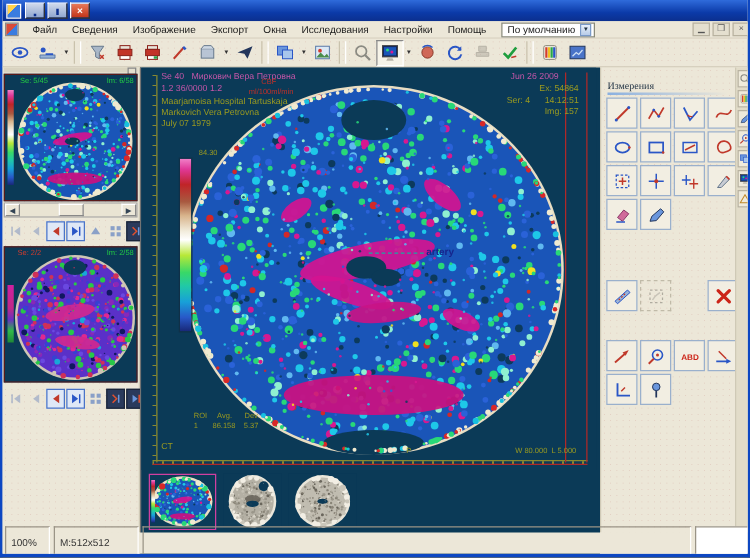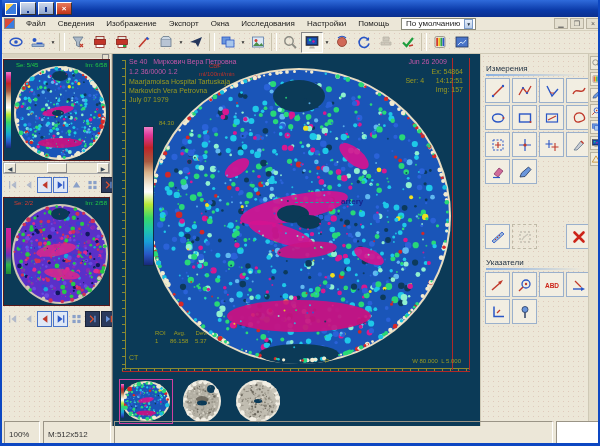--- a/index.html
+++ b/index.html
@@ -81,21 +81,21 @@
   .redline-h{position:absolute;left:9px;width:348px;height:1px;background:#b02828;}
   .colorbar{position:absolute;left:30px;top:72px;width:11px;height:140px;border:1px solid #103048;}
   .filmstrip{position:absolute;left:0;top:322px;width:364px;height:50px;}
   .thumb{position:absolute;top:3px;background:#0b3a57;}
   .annot-line{position:absolute;border-top:1px dashed #1ba8a0;width:44px;}
   
   .rightpanel{position:absolute;left:478px;top:54px;width:122px;height:372px;
     background:#ece7d8;background-image:radial-gradient(#e0c9bc 18%,transparent 19%);background-size:5px 5px;
     border-left:1px solid #cfc9b6;}
   .rp-close{position:absolute;right:3px;top:1px;width:9px;height:9px;font-size:7px;color:#222;display:flex;align-items:center;justify-content:center;}
-  .rp-title{position:absolute;left:5px;font-size:8px;color:#234;white-space:nowrap;}
+  .rp-title{position:absolute;left:5px;font-size:8px;color:#234;white-space:nowrap;font-family:Liberation Serif, serif;}
   .rp-title::after{content:"";display:block;height:2px;width:96px;background:linear-gradient(to right,#8ab0e0,#ece7d8);margin-top:1px;}
   .toolgrid{position:absolute;left:4px;display:grid;grid-template-columns:repeat(4,25px);gap:2px;}
   .tool{width:25px;height:25px;border:1px solid #9ab0cc;background:#f2eee2;display:flex;align-items:center;justify-content:center;padding:0;}
   .tool.ghost{border:1px dashed #c0baa8;background:transparent;}
   .tool.blank{visibility:hidden;}
   .rstrip{position:absolute;right:0;top:0;width:14px;height:372px;background:#e2dcc9;border-left:1px solid #cfc9b6;}
   .rsbtn{width:12px;height:14px;margin:2px 0 0 1px;border:1px solid #b8b2a0;background:#efeadb;display:flex;align-items:center;justify-content:center;padding:0;}
   
   .statusbar{position:absolute;left:0;top:426px;width:600px;height:17px;background:#ece7d8;display:flex;align-items:center;gap:3px;padding:0 2px;}
   .seg{height:28px;border:1px solid #9a9486;border-bottom-color:#fff;border-right-color:#fff;
@@ -3398,21 +3398,20 @@
             <path d="M5 11c2-4 4-4 6-6" stroke="#c8c4b8" stroke-width="1.2" fill="none"></path>
           </svg>
         </button>
         <button class="tool blank"></button>
         <button class="tool">
           <svg width="16" height="16" viewBox="0 0 16 16">
             <path d="M3.5 3.5l9 9M12.5 3.5l-9 9" stroke="#cc2418" stroke-width="2.6" stroke-linecap="round"></path>
           </svg>
         </button>
       </div>
-    <div class="rp-title" style="top:204px;">Указатели</div>
     <div class="toolgrid" id="pointer-grid" style="top:218px;">
         <button class="tool">
           <svg width="16" height="16" viewBox="0 0 16 16">
             <path d="M2 13L10 6" stroke="#c0392b" stroke-width="1.5"></path>
             <path d="M13 3l-5 2 2.5 2.5z" fill="#c0392b"></path>
           </svg>
         </button>
         <button class="tool">
           <svg width="16" height="16" viewBox="0 0 16 16">
             <circle cx="9" cy="7" r="4" fill="none" stroke="#2a56c6" stroke-width="1.3"></circle>

